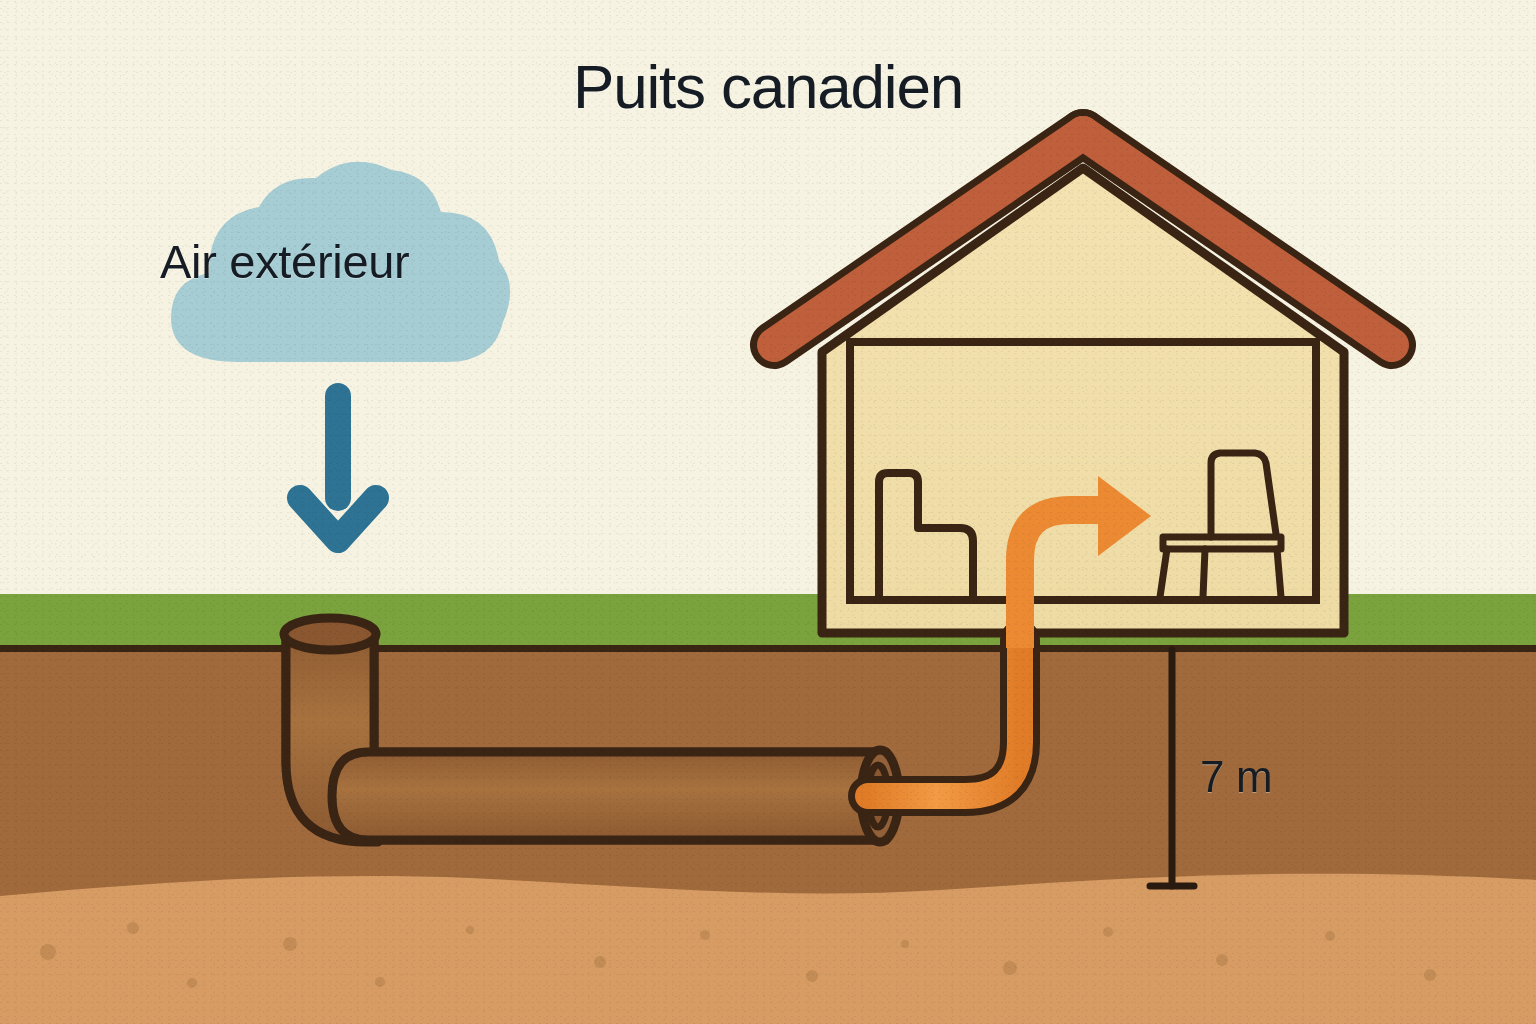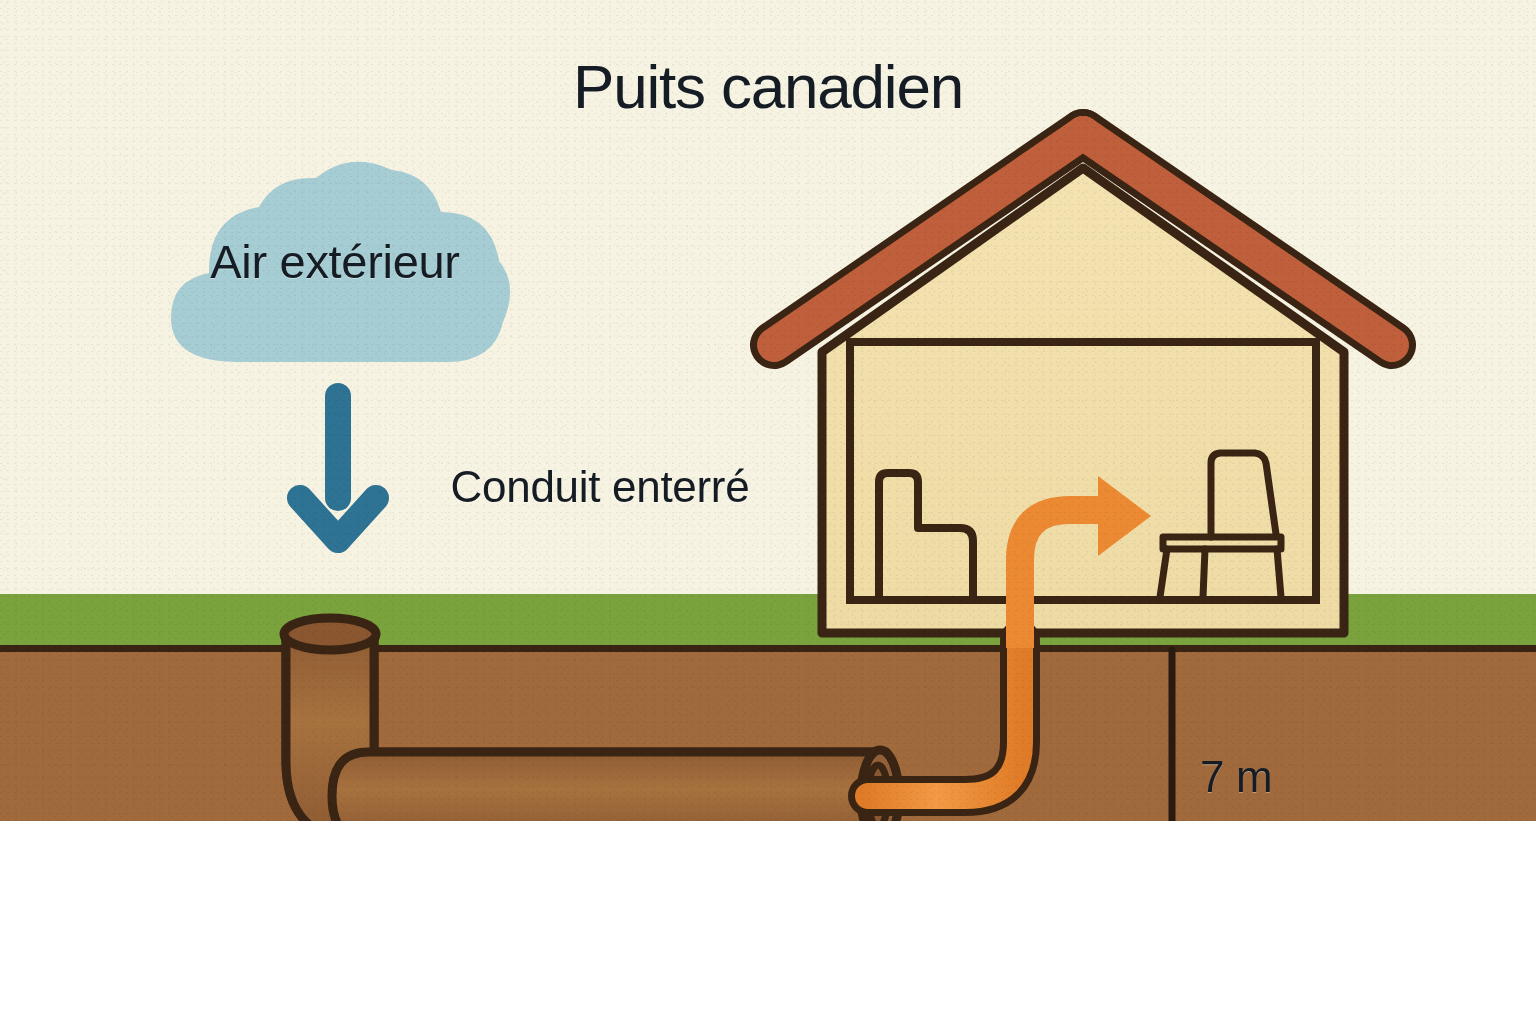--- a/index.html
+++ b/index.html
@@ -3,21 +3,21 @@
 <meta charset="utf-8">
 <style>
   html, body {
     margin: 0;
     padding: 0;
     background: #ffffff;
   }
   #stage {
     position: relative;
     width: 1536px;
-    height: 821px;
+    height: 1024px;
     overflow: hidden;
     font-family: "Liberation Sans", sans-serif;
     background: #f7f3e2;
   }
   #scene { position: absolute; inset: 0; }
   .grain {
     position: absolute;
     inset: 0;
     pointer-events: none;
     opacity: .055;
@@ -41,21 +41,20 @@
     left: 0; right: 0;
     top: 52px;
     text-align: center;
     font-size: 62px;
     letter-spacing: -1.2px;
   }
   #cloud-label {
     left: 160px;
     top: 236px;
     width: 350px;
-    text-align: center;
     font-size: 47px;
   }
   #duct-label {
     left: 440px;
     top: 462px;
     width: 320px;
     text-align: center;
     font-size: 44px;
   }
   #depth-label {
@@ -190,17 +189,16 @@
 
     </g>
   </svg>
 
   <div class="grain"></div>
 
   <div class="lbl" id="title">Puits canadien</div>
 
   <div class="lbl" id="cloud-label">Air extérieur</div>
 
-  <div class="lbl" id="duct-label">Conduit enterré</div>
 
   <div class="lbl" id="depth-label">7 m</div>
 
 </div>
 
 </body></html>

